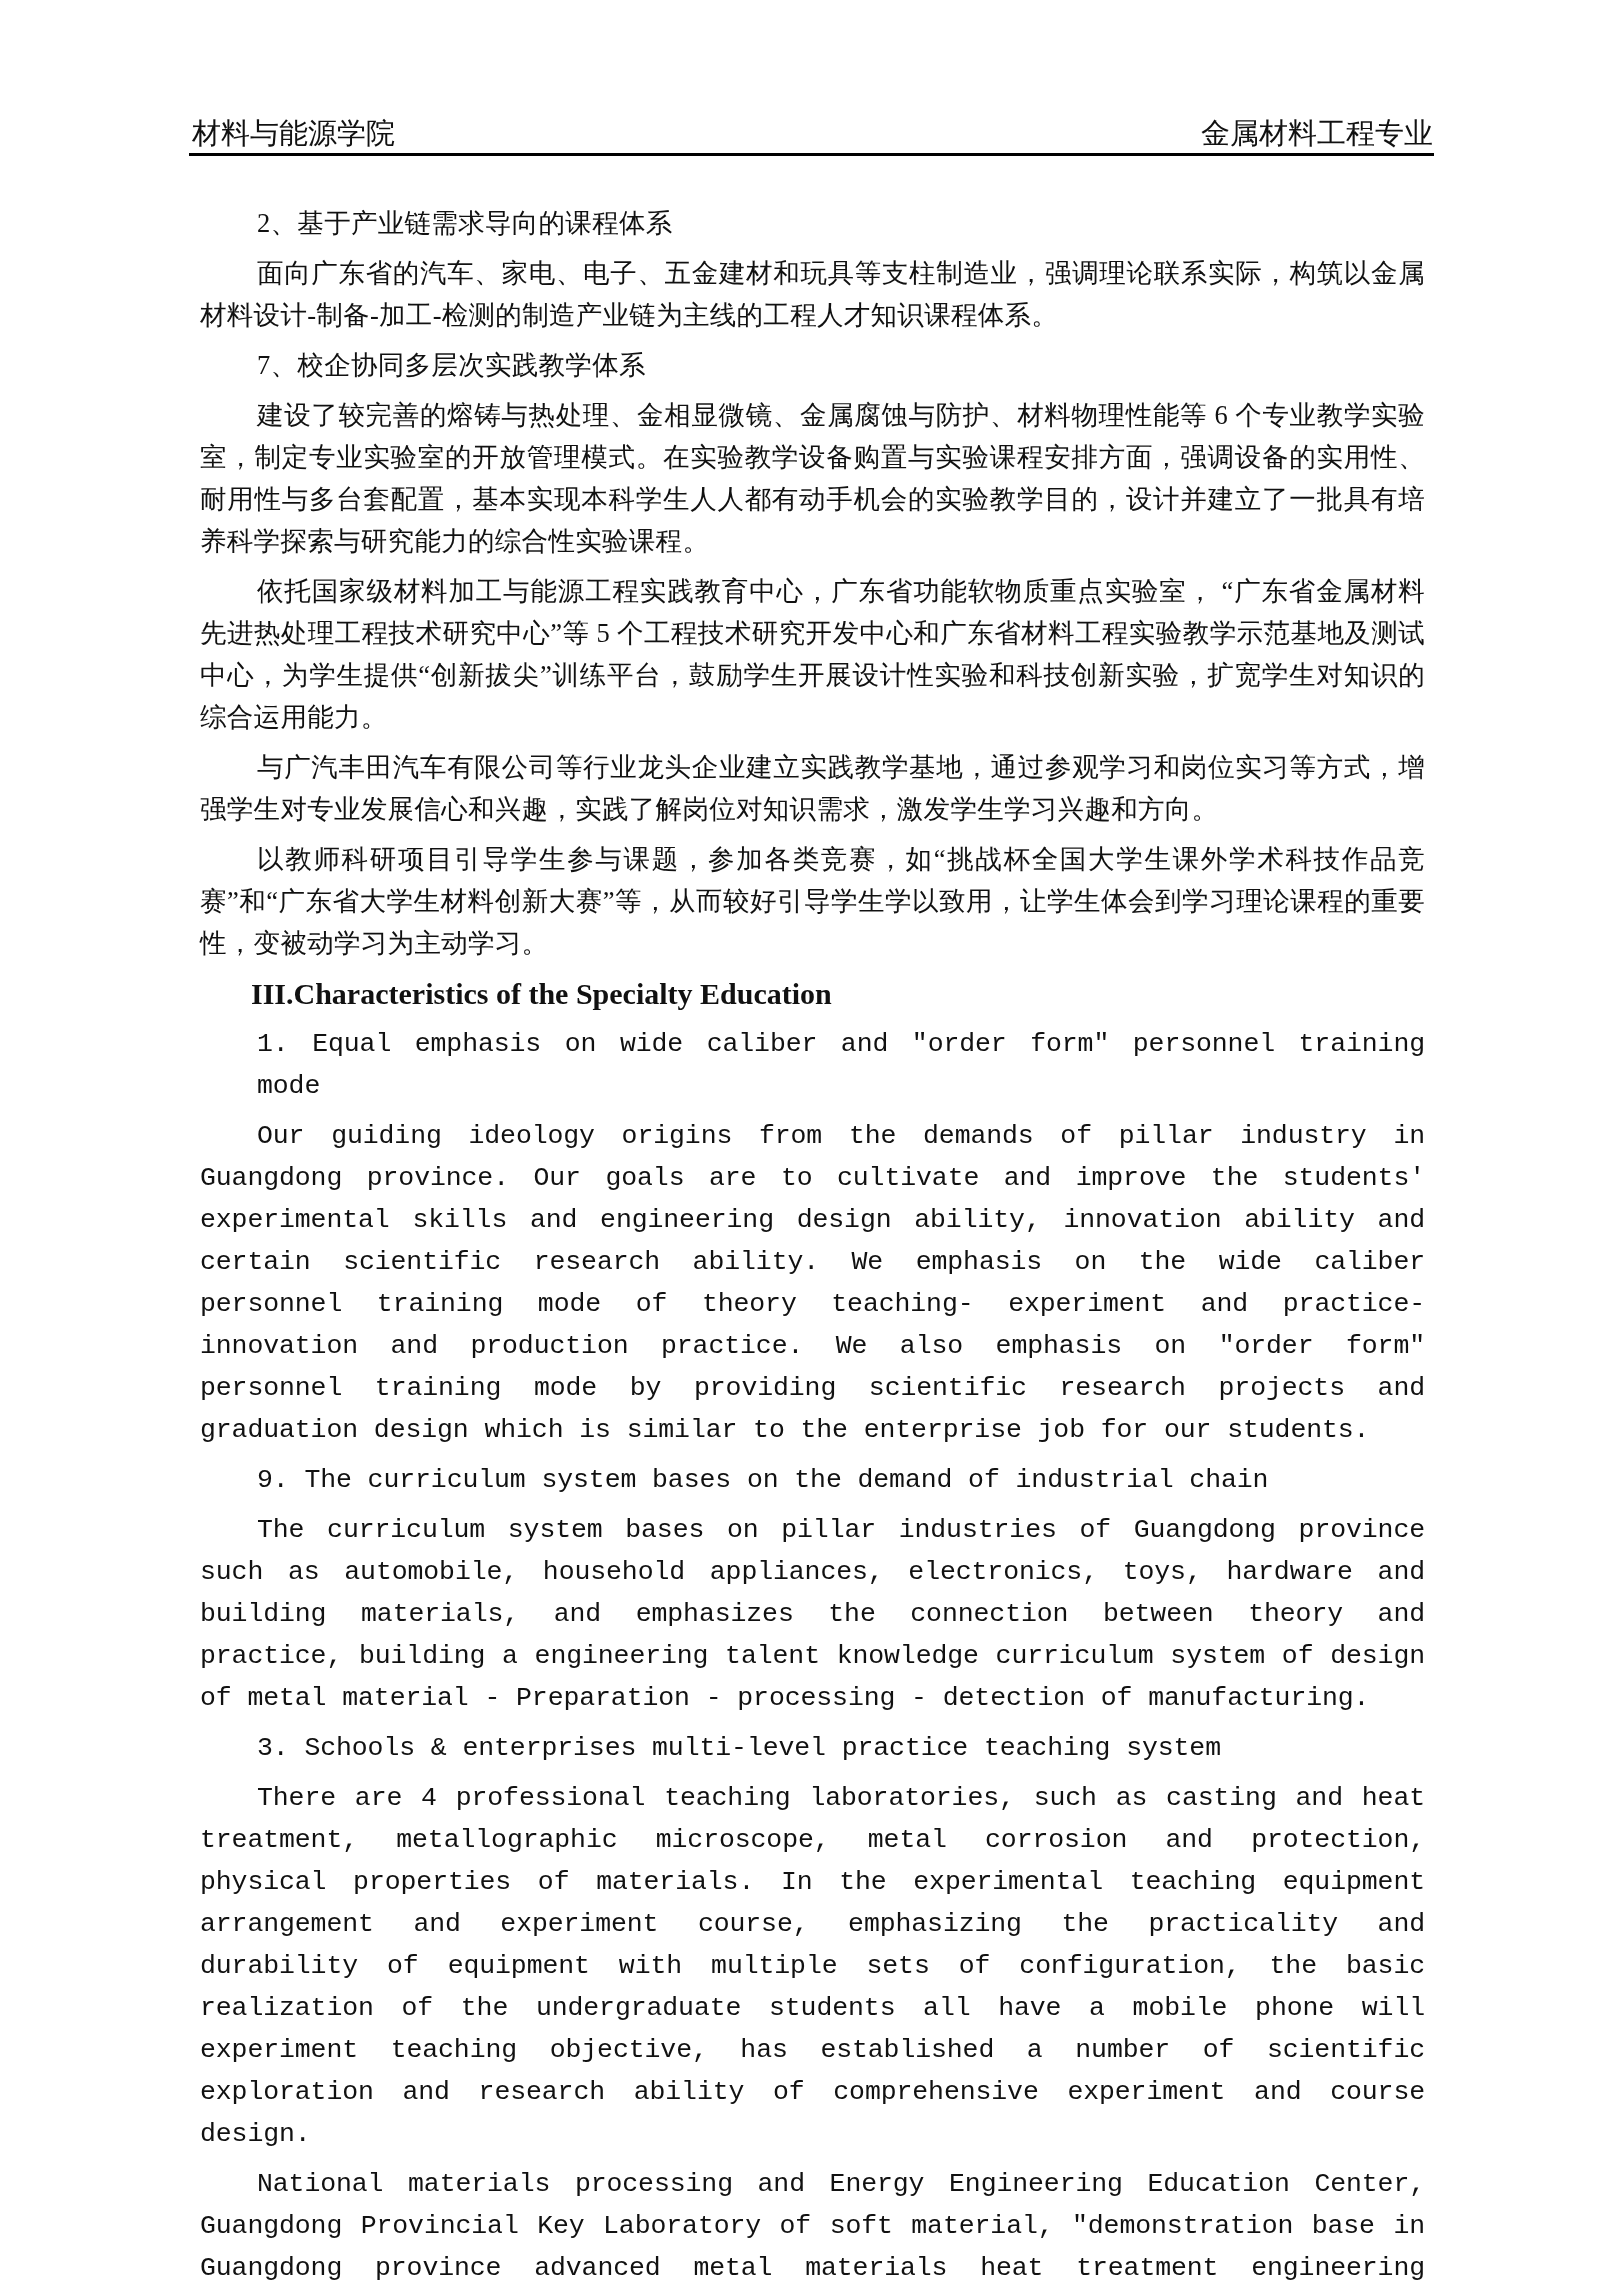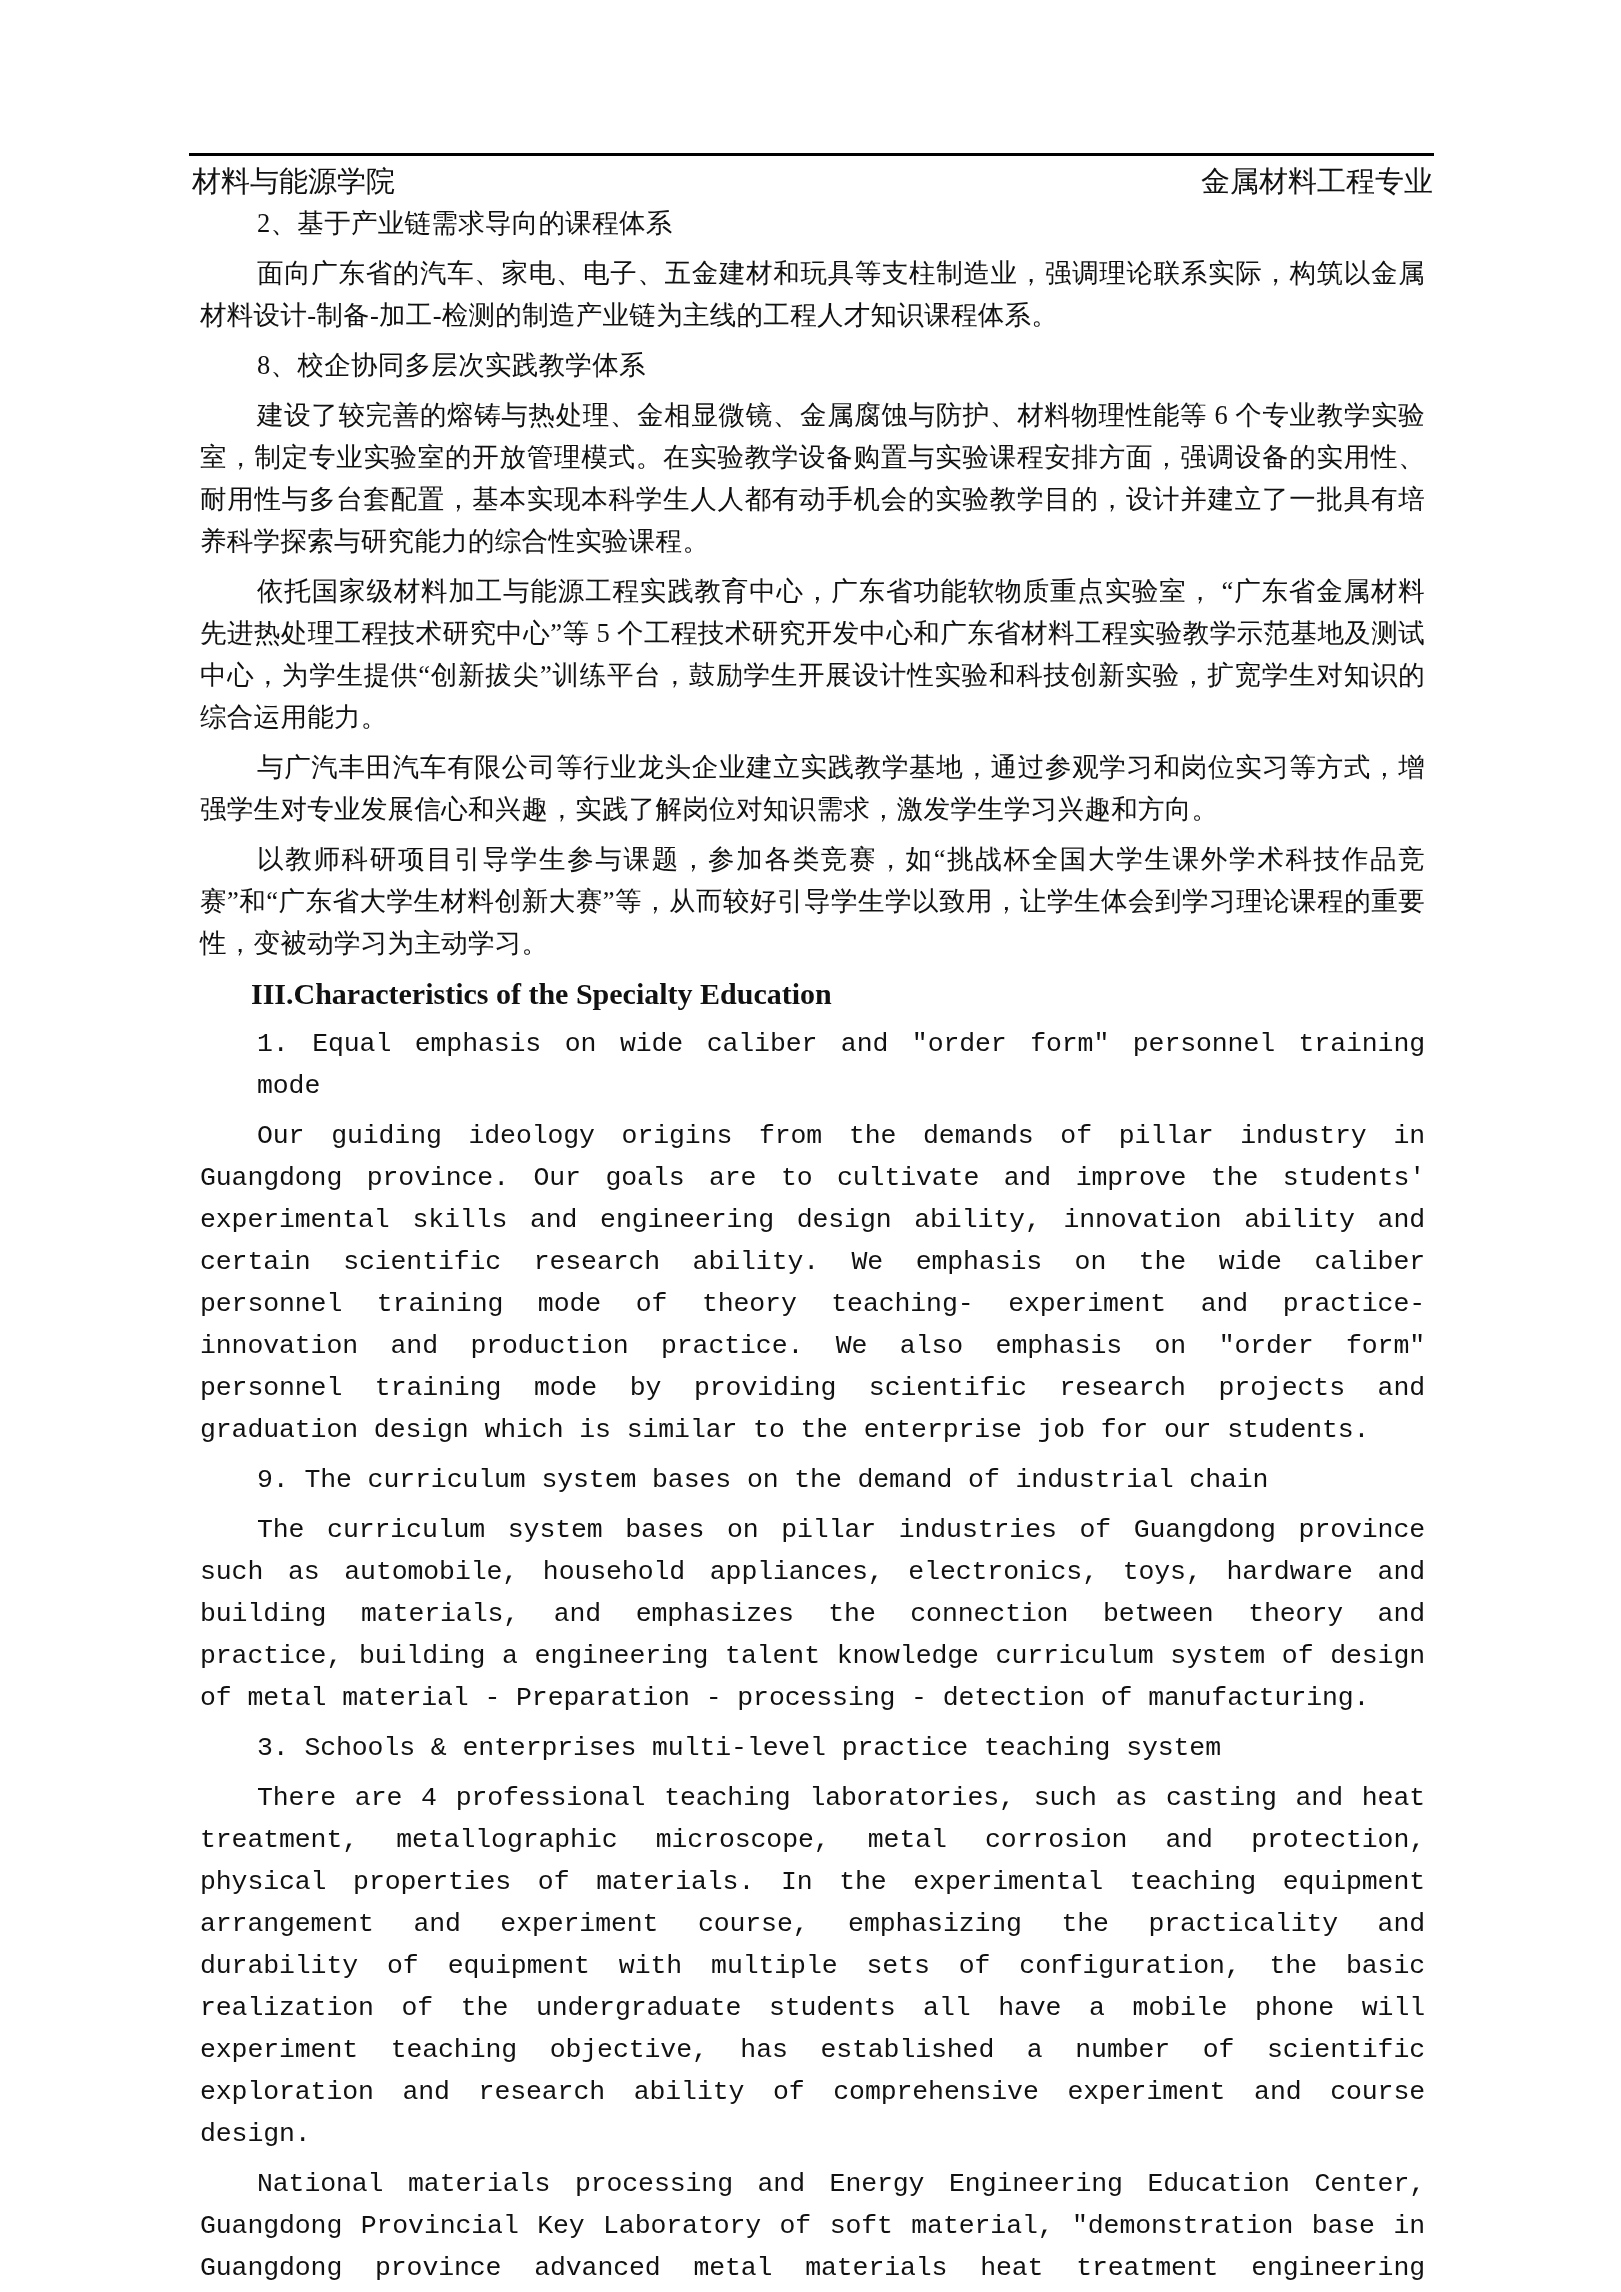--- a/index.html
+++ b/index.html
@@ -1,21 +1,21 @@
 <!DOCTYPE html>
 <html><head>
 <meta charset="utf-8">
 <style>
   html, body { margin: 0; padding: 0; background: #ffffff; }
   body { width: 1621px; height: 2293px; position: relative; overflow: hidden;
          font-family: "Liberation Serif", "DejaVu Serif", serif; color: #111; }
   .page { position: absolute; left: 192px; top: 0; width: 1241px; }
   .header { position: absolute; top: 110px; left: 0; width: 1241px; height: 43px;
             display: flex; justify-content: space-between; align-items: flex-end;
-            font-size: 29px; line-height: 39px; margin-top: 48px; }
+            font-size: 29px; line-height: 39px; }
   .header-rule { position: absolute; top: 153px; left: -2.9px; width: 1245px; height: 2.9px; background: #000; }
   .content { position: absolute; top: 194px; left: 0; width: 1241px; }
   p { margin: 8px; font-size: 26px; line-height: 42px; text-align: justify; }
   .zh { font-size: 26.5px; letter-spacing: 0.3px; }
   .indent { text-indent: 57px; }
   .sub { padding-left: 57px; }
   .en { font-size: 26.5px; letter-spacing: -0.1px; font-family: Liberation Mono, monospace; }
   .section-title { font-weight: bold; font-size: 30px; line-height: 43px; padding-left: 51px; }
 </style>
 </head>
@@ -24,21 +24,21 @@
 <div class="page">
   <div class="header">
     <span>材料与能源学院</span>
     <span>金属材料工程专业</span>
   </div>
   <div class="header-rule"></div>
 
   <div class="content">
     <p class="zh sub">2、基于产业链需求导向的课程体系</p>
     <p class="zh indent">面向广东省的汽车、家电、电子、五金建材和玩具等支柱制造业，强调理论联系实际，构筑以金属材料设计-制备-加工-检测的制造产业链为主线的工程人才知识课程体系。</p>
-    <p class="zh sub">8、校企协同多层次实践教学体系</p>
+    <p class="zh sub">7、校企协同多层次实践教学体系</p>
     <p class="zh indent">建设了较完善的熔铸与热处理、金相显微镜、金属腐蚀与防护、材料物理性能等 6 个专业教学实验室，制定专业实验室的开放管理模式。在实验教学设备购置与实验课程安排方面，强调设备的实用性、耐用性与多台套配置，基本实现本科学生人人都有动手机会的实验教学目的，设计并建立了一批具有培养科学探索与研究能力的综合性实验课程。</p>
     <p class="zh indent">依托国家级材料加工与能源工程实践教育中心，广东省功能软物质重点实验室， “广东省金属材料先进热处理工程技术研究中心”等 5 个工程技术研究开发中心和广东省材料工程实验教学示范基地及测试中心，为学生提供“创新拔尖”训练平台，鼓励学生开展设计性实验和科技创新实验，扩宽学生对知识的综合运用能力。</p>
     <p class="zh indent">与广汽丰田汽车有限公司等行业龙头企业建立实践教学基地，通过参观学习和岗位实习等方式，增强学生对专业发展信心和兴趣，实践了解岗位对知识需求，激发学生学习兴趣和方向。</p>
     <p class="zh indent">以教师科研项目引导学生参与课题，参加各类竞赛，如“挑战杯全国大学生课外学术科技作品竞赛”和“广东省大学生材料创新大赛”等，从而较好引导学生学以致用，让学生体会到学习理论课程的重要性，变被动学习为主动学习。</p>
 
     <p class="section-title">III.Characteristics of the Specialty Education</p>
     <p class="en sub">1. Equal emphasis on wide caliber and "order form" personnel training mode</p>
     <p class="en indent">Our guiding ideology origins from the demands of pillar industry in Guangdong province. Our goals are to cultivate and improve the students' experimental skills and engineering design ability, innovation ability and certain scientific research ability. We emphasis on the wide caliber personnel training mode of theory teaching- experiment and practice- innovation and production practice. We also emphasis on "order form" personnel training mode by providing scientific research projects and graduation design which is similar to the enterprise job for our students.</p>
     <p class="en sub">9. The curriculum system bases on the demand of industrial chain</p>
     <p class="en indent">The curriculum system bases on pillar industries of Guangdong province such as automobile, household appliances, electronics, toys, hardware and building materials, and emphasizes the connection between theory and practice, building a engineering talent knowledge curriculum system of design of metal material - Preparation - processing - detection of manufacturing.</p>

